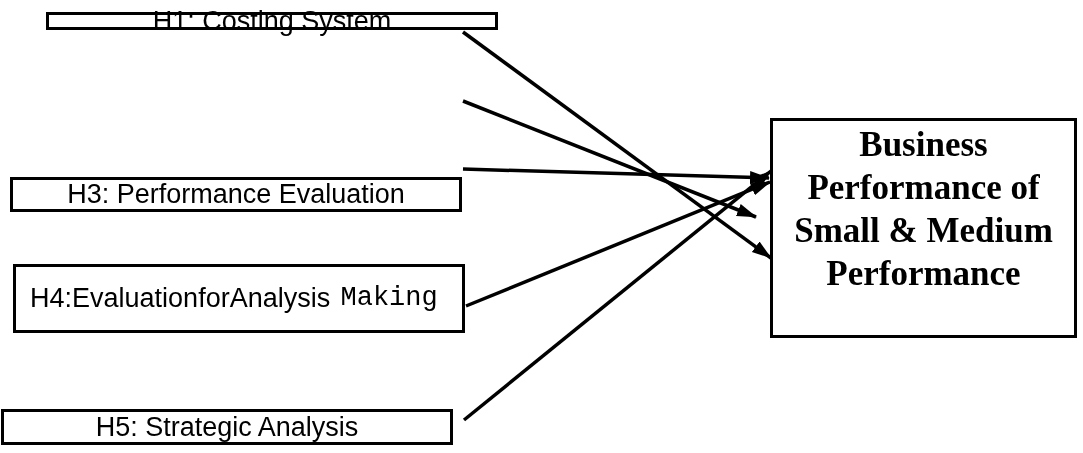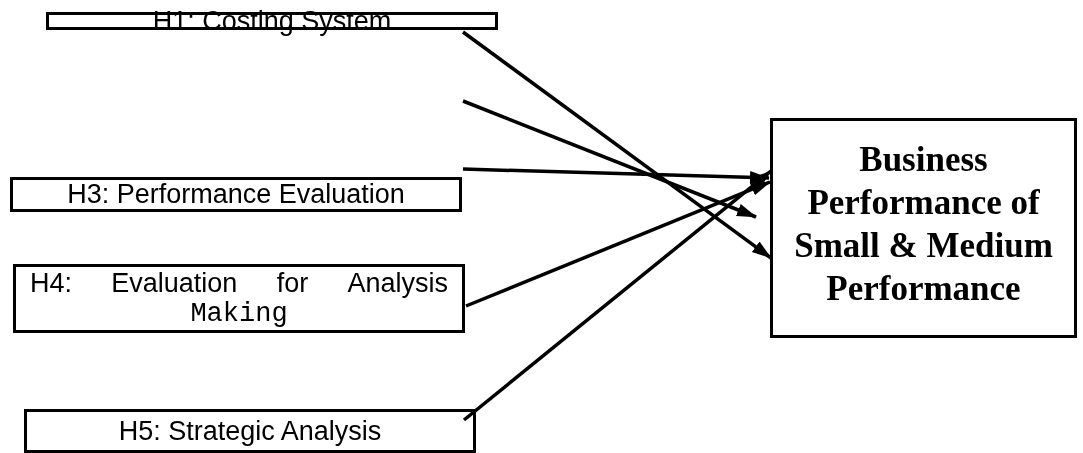--- a/index.html
+++ b/index.html
@@ -25,26 +25,25 @@
     font-family: "Liberation Sans", sans-serif;
     font-size: 27px;
     color: #000000;
     white-space: nowrap;
   }
   #box-h1 { left: 10px; top: 12px;  width: 452px; height: 18px; margin-left: 36px; }
   #box-h2 { left: 10px; top: 81px;  width: 452px; height: 35px; }
   #box-h3 { left: 10px; top: 149px; width: 452px; height: 35px; margin-top: 28px; }
   #box-h4 {
     left: 13px; top: 264px; width: 452px; height: 69px;
-    flex-direction: column;
     justify-content: center;
     padding: 0 14px;
     white-space: normal;
   }
-  #box-h5 { left: 24px; top: 409px; width: 452px; height: 44px; text-align: right; }
+  #box-h5 { left: 1px; top: 409px; width: 452px; height: 36px; text-align: right; }
 
   #box-h4 .justified-line {
     width: 100%;
     display: flex;
     justify-content: space-between;
     line-height: 31px;
   }
   #box-h4 .centered-line {
     width: 100%;
     text-align: center;
@@ -56,21 +55,21 @@
     position: absolute;
     left: 770px; top: 118px;
     width: 307px; height: 220px;
     box-sizing: border-box;
     background: #ffffff;
     border: 3px solid #000000;
     display: flex;
     flex-direction: column;
     align-items: center;
     justify-content: flex-start;
-    padding-top: 17px;
+    padding-top: 2px;
     font-family: "Liberation Serif", serif;
     font-weight: bold;
     font-size: 35px;
     line-height: 43px;
     color: #000000;
     text-align: center;
   }
 
   #arrows-svg {
     position: absolute;

